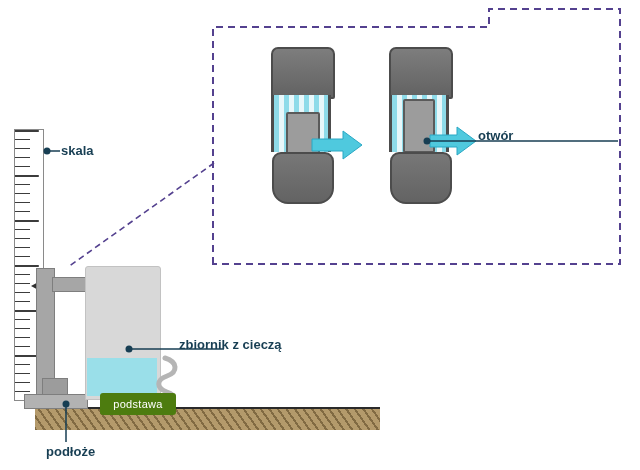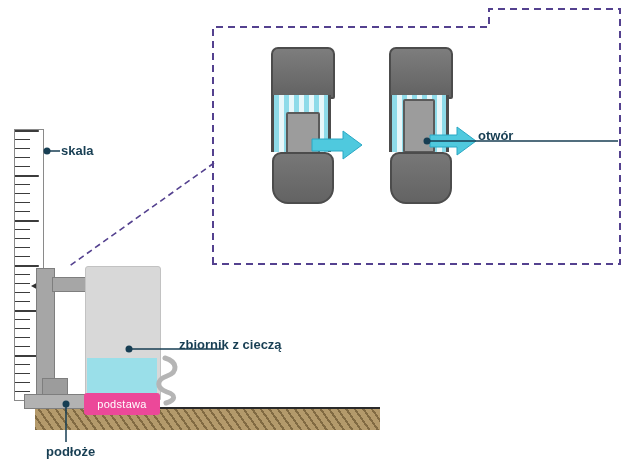--- a/index.html
+++ b/index.html
@@ -26,21 +26,21 @@
   #stand-arm{left:52px;top:277px;width:36px;height:13px;background:#a6a6a6;border:1px solid #7e7e7e;}
   #stand-clamp{left:42px;top:378px;width:24px;height:18px;background:#9c9c9c;border:1px solid #7e7e7e;}
   #base-plate{left:24px;top:394px;width:62px;height:13px;background:#b2b2b2;border:1px solid #7e7e7e;}
 
   
   #container-body{left:85px;top:266px;width:74px;height:132px;background:#d8d8d8;
     border:1px solid #c2c2c2;border-radius:3px 3px 0 0;}
   #container-liquid{left:87px;top:358px;width:70px;height:38px;background:#9adfe9;}
 
   
-  #base-label-box{left:84px;top:393px;width:76px;height:22px;background:#ec4899;
+  #base-label-box{left:100px;top:393px;width:76px;height:22px;background:#4d7c0f;
     border-radius:3px;display:flex;align-items:center;justify-content:center;z-index:6;}
   #base-label-box span{color:#ffffff;font-size:11px;letter-spacing:.3px;}
 
   
   #ground{left:35px;top:407px;width:345px;height:21px;border-top:2px solid #2a2a2a;
     background-color:#b49a6b;
     background-image:repeating-linear-gradient(55deg,#816a42 0 2px,transparent 2px 7px);}
 
   
   .cap{width:60px;height:48px;background:linear-gradient(#7d7d7d,#626262);

